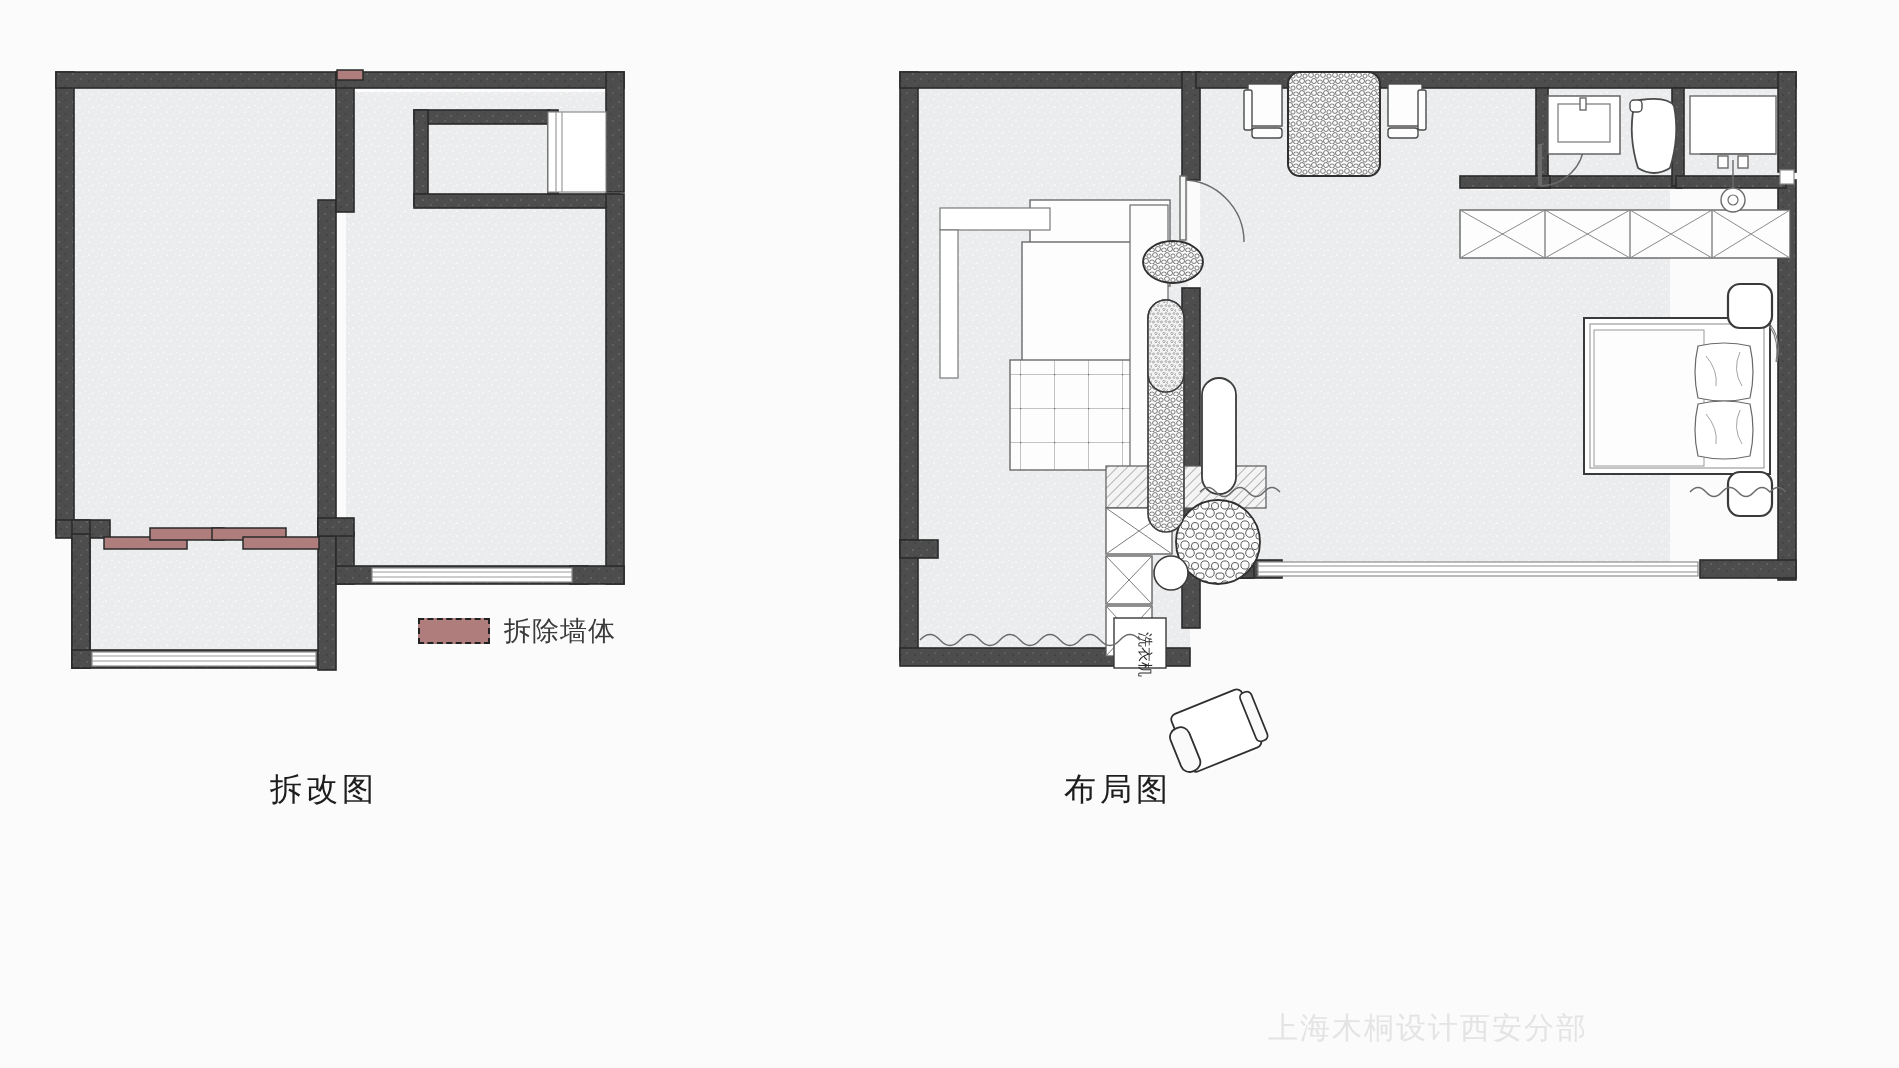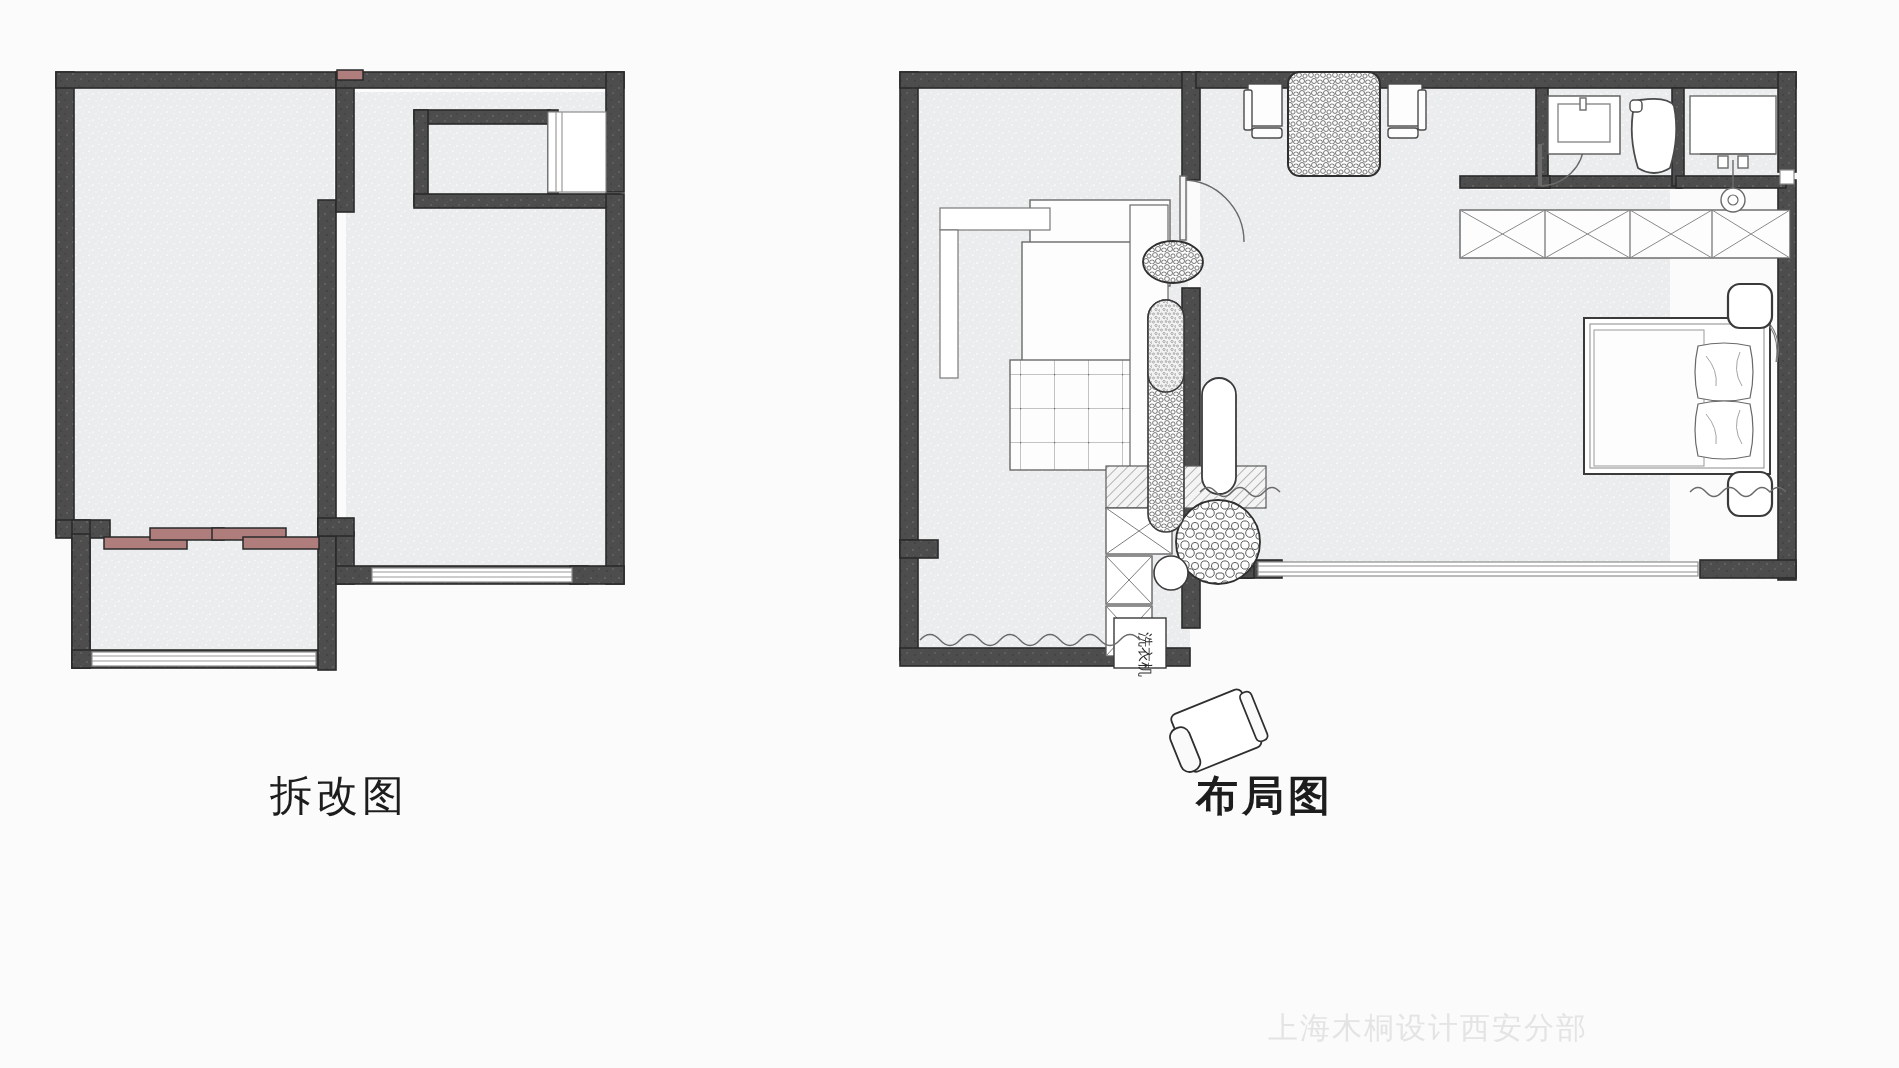--- a/index.html
+++ b/index.html
@@ -2,24 +2,24 @@
 <html><head>
 <meta charset="utf-8">
 <style>
   html,body{margin:0;padding:0;background:#fbfbfb;}
   body{width:1899px;height:1068px;position:relative;overflow:hidden;
        font-family:"Liberation Sans","DejaVu Sans",sans-serif;}
 
   .plan-canvas{position:absolute;top:0;left:0;width:1899px;height:1068px;}
 
   
-  .plan-title{position:absolute;font-size:42px;color:#1d1d1d;letter-spacing:4px;
+  .plan-title{position:absolute;font-size:32px;color:#1d1d1d;letter-spacing:4px;
               font-family:"DejaVu Sans","Liberation Sans",sans-serif;white-space:nowrap;}
   #title-left{left:270px;top:768px;}
-  #title-right{left:1196px;top:768px;font-weight:bold;}
+  #title-right{left:1064px;top:768px;}
 
   
   #legend{position:absolute;left:418px;top:612px;width:230px;}
   .legend-row{display:flex;align-items:center;height:38px;margin-bottom:12px;}
   .legend-swatch{width:72px;height:26px;box-sizing:border-box;margin-right:14px;}
   .sw-demo{background:#b07d7d;border:2px dashed #222;}
   .sw-new{background:#fcd404;border:2px solid #222;}
   .legend-label{font-size:27px;color:#3a3a3a;letter-spacing:1px;white-space:nowrap;
                 font-family:"DejaVu Sans","Liberation Sans",sans-serif;}
 
@@ -337,18 +337,22 @@
         <path d="M1200 492 q8 -9 16 0 q8 9 16 0 q8 -9 16 0 q8 9 16 0 q8 -9 16 0"></path>
         <path d="M1690 492 q8 -9 16 0 q8 9 16 0 q8 -9 16 0 q8 9 16 0 q8 -9 16 0 q8 -9 16 0"></path>
         <path d="M920 640 q10 -11 20 0 q10 11 20 0 q10 -11 20 0 q10 11 20 0 q10 -11 20 0
                  q10 11 20 0 q10 -11 20 0 q10 11 20 0 q10 -11 20 0 q10 11 20 0 q10 -11 20 0"></path>
       </g>
     </g>
   </g>
 </svg>
 
 <div id="legend">
+  <div class="legend-row">
+    <span class="legend-swatch sw-demo"></span>
+    <span class="legend-label">拆除墙体</span>
+  </div>
 </div>
 
 <div class="plan-title" id="title-left">拆改图</div>
 <div class="plan-title" id="title-right">布局图</div>
 
 <div id="watermark">上海木桐设计西安分部</div>
 
 </body></html>

